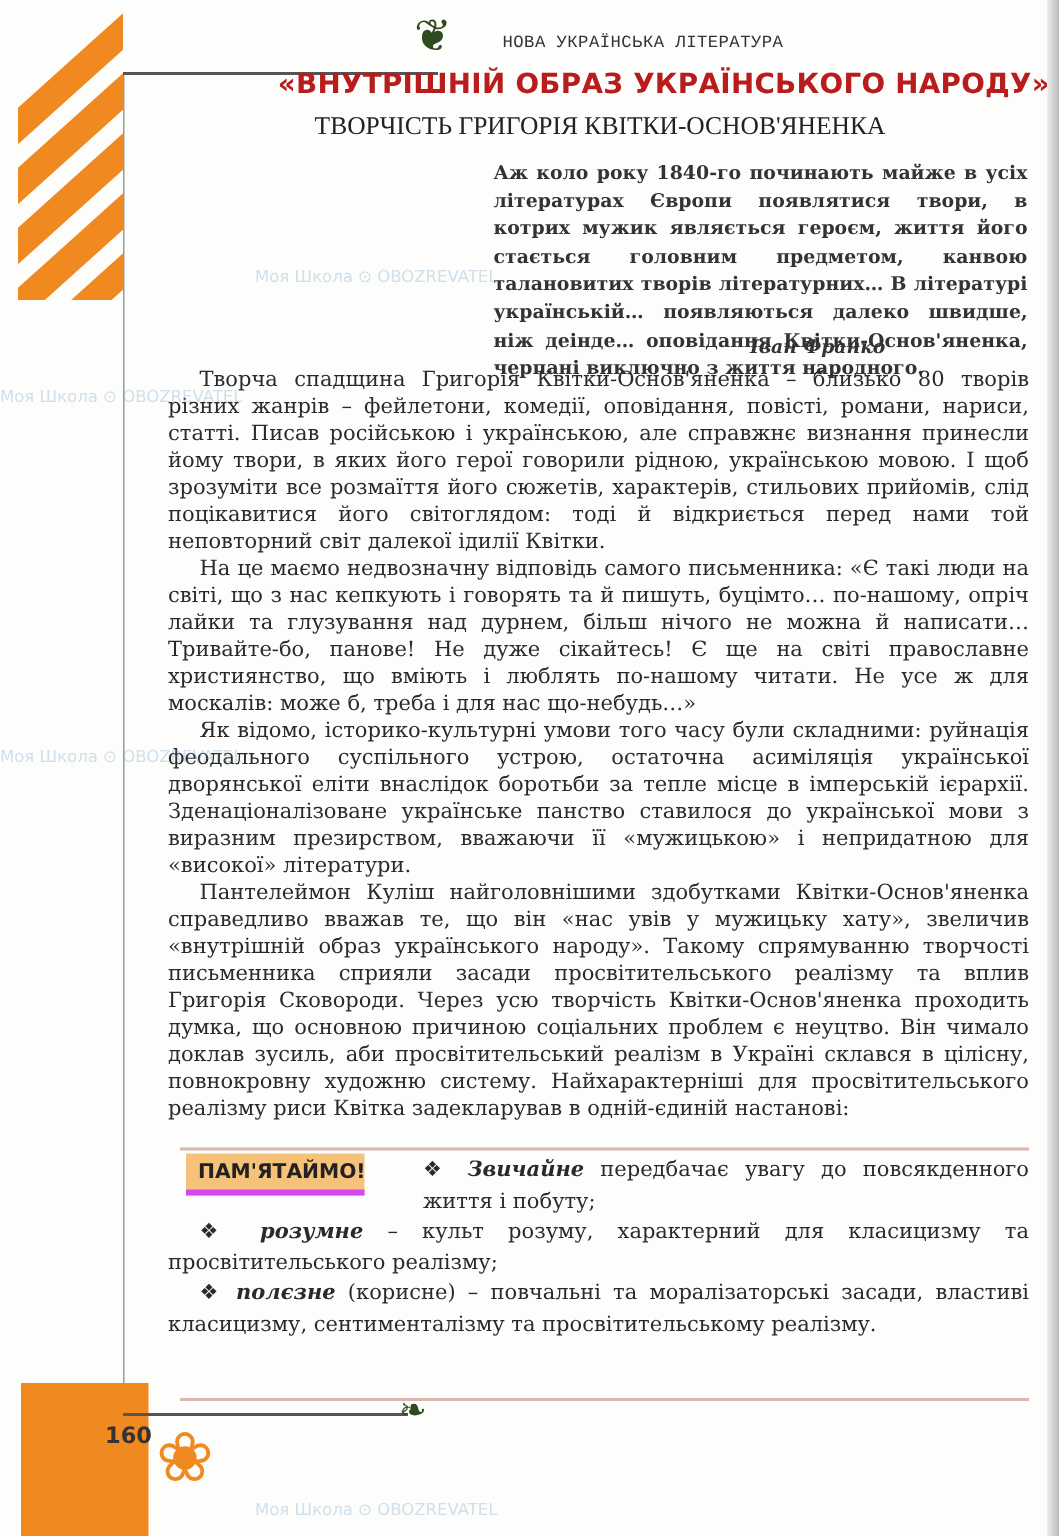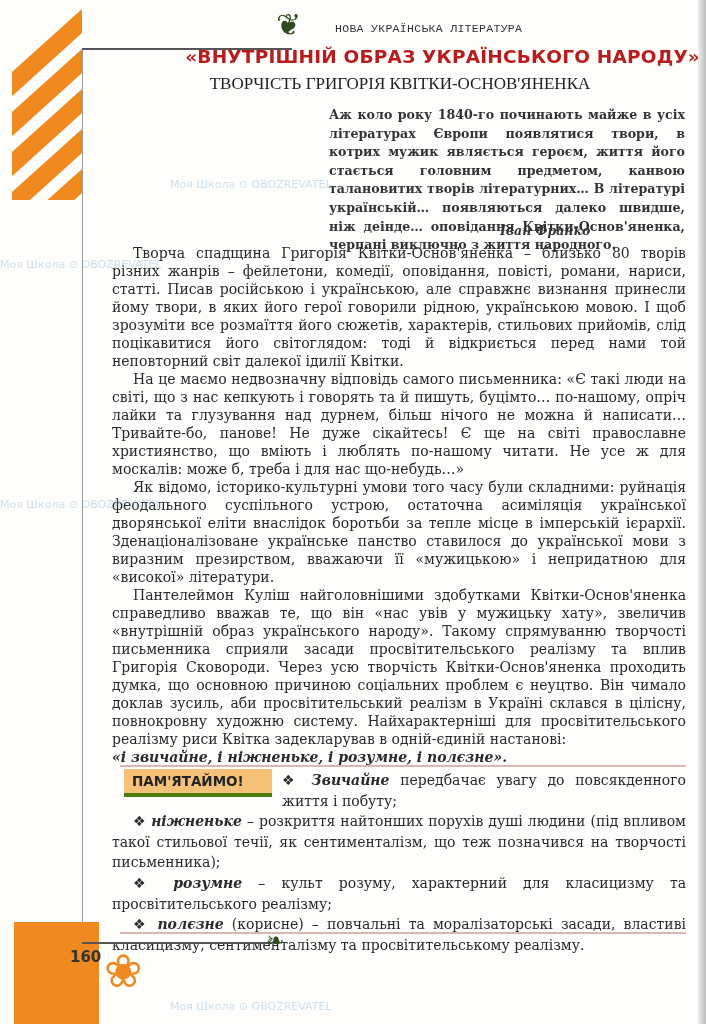--- a/index.html
+++ b/index.html
@@ -18,21 +18,21 @@
   .foot-orn { position:absolute; left:104px; top:948px; font-size:46px; color:#f0891f; line-height:1; }
   .header-label { position:absolute; left:335px; top:22px; font-family:Liberation Mono, monospace; font-size:11.5px; color:#333; letter-spacing:0.3px; }
   .title { position:absolute; left:100px; top:46px; width:600px; text-align:right; font-family:"DejaVu Sans", sans-serif; font-weight:bold; font-size:18.5px; color:#b91c1c; letter-spacing:0.2px; }
   .subtitle { position:absolute; left:100px; top:74px; width:600px; text-align:center; font-family:Liberation Serif, serif; font-size:17px; color:#222; }
   .epigraph { position:absolute; left:329px; top:106px; width:356px; font-size:12.6px; line-height:18.6px; text-align:justify; font-weight:bold; color:#333; }
   .epigraph-author { position:absolute; left:500px; top:223px; width:185px; font-style:italic; font-weight:bold; font-size:12.5px; color:#333; }
   .body { position:absolute; left:112px; top:244px; width:574px; font-size:14px; line-height:18px; text-align:justify; color:#2a2a2a; }
   .body p { margin:0; text-indent:21px; }
   .body .em { font-weight:bold; font-style:italic; }
   .remember-rule-top { position:absolute; left:120px; top:765px; width:566px; height:2px; background:#d8b8b0; }
-  .remember-badge { position:absolute; left:124px; top:769px; width:148px; height:24px; background:#f6c27a; border-bottom:4px solid #4d7c0f;
+  .remember-badge { position:absolute; left:124px; top:769px; width:119px; height:24px; background:#f6c27a; border-bottom:4px solid #d946ef;
                     font-family:"DejaVu Sans", sans-serif; font-weight:bold; font-size:13.5px; color:#222; line-height:24px; text-indent:8px; }
   .remember { position:absolute; left:112px; top:770px; width:574px; font-size:14px; line-height:20.6px; text-align:justify; }
   .remember p { margin:0; text-indent:21px; }
   .remember p.first { padding-left:170px; text-indent:0; }
   .remember .term { font-weight:bold; font-style:italic; }
   .remember-rule-bot { position:absolute; left:120px; top:932px; width:566px; height:2px; background:#d8b8b0; }
   .watermark { position:absolute; font-family:"DejaVu Sans", sans-serif; font-size:11px; color:rgba(120,170,210,0.35); white-space:nowrap; pointer-events:none; }
   .shade { position:absolute; right:0; top:0; width:8px; height:1024px; background:linear-gradient(to right, #eee, #bbb); }
 </style>
 </head>
@@ -54,27 +54,25 @@
 <div class="subtitle">ТВОРЧІСТЬ ГРИГОРІЯ КВІТКИ-ОСНОВ'ЯНЕНКА</div>
 
 <div class="epigraph">Аж коло року 1840-го починають майже в усіх літературах Європи появлятися твори, в котрих мужик являється героєм, життя його стається головним предметом, канвою талановитих творів літературних… В літературі українській… появляються далеко швидше, ніж деінде… оповідання Квітки-Основ'яненка, черпані виключно з життя народного.</div>
 <div class="epigraph-author">Іван Франко</div>
 
 <div class="body">
   <p>Творча спадщина Григорія Квітки-Основ'яненка – близько 80 творів різних жанрів – фейлетони, комедії, оповідання, повісті, романи, нариси, статті. Писав російською і українською, але справжнє визнання принесли йому твори, в яких його герої говорили рідною, українською мовою. І щоб зрозуміти все розмаїття його сюжетів, характерів, стильових прийомів, слід поцікавитися його світоглядом: тоді й відкриється перед нами той неповторний світ далекої ідилії Квітки.</p>
   <p>На це маємо недвозначну відповідь самого письменника: «Є такі люди на світі, що з нас кепкують і говорять та й пишуть, буцімто… по-нашому, опріч лайки та глузування над дурнем, більш нічого не можна й написати… Тривайте-бо, панове! Не дуже сікайтесь! Є ще на світі православне християнство, що вміють і люблять по-нашому читати. Не усе ж для москалів: може б, треба і для нас що-небудь…»</p>
   <p>Як відомо, історико-культурні умови того часу були складними: руйнація феодального суспільного устрою, остаточна асиміляція української дворянської еліти внаслідок боротьби за тепле місце в імперській ієрархії. Зденаціоналізоване українське панство ставилося до української мови з виразним презирством, вважаючи її «мужицькою» і непридатною для «високої» літератури.</p>
   <p>Пантелеймон Куліш найголовнішими здобутками Квітки-Основ'яненка справедливо вважав те, що він «нас увів у мужицьку хату», звеличив «внутрішній образ українського народу». Такому спрямуванню творчості письменника сприяли засади просвітительського реалізму та вплив Григорія Сковороди. Через усю творчість Квітки-Основ'яненка проходить думка, що основною причиною соціальних проблем є неуцтво. Він чимало доклав зусиль, аби просвітительський реалізм в Україні склався в цілісну, повнокровну художню систему. Найхарактерніші для просвітительського реалізму риси Квітка задекларував в одній-єдиній настанові:</p>
-  <div class="em">«і звичайне, і ніжненьке, і розумне, і полєзне».</div>
 </div>
 
 <div class="remember-rule-top"></div>
 <div class="remember">
   <p class="first"><span>❖</span> <span class="term">Звичайне</span><span> передбачає увагу до повсякденного життя і побуту;</span></p>
-  <p><span>❖</span> <span class="term">ніжненьке</span><span> – розкриття найтонших порухів душі людини (під впливом такої стильової течії, як сентименталізм, що теж позначився на творчості письменника);</span></p>
   <p><span>❖</span> <span class="term">розумне</span><span> – культ розуму, характерний для класицизму та просвітительського реалізму;</span></p>
   <p><span>❖</span> <span class="term">полєзне</span><span> (корисне) – повчальні та моралізаторські засади, властиві класицизму, сентименталізму та просвітительському реалізму.</span></p>
 </div>
 <div class="remember-badge">ПАМ'ЯТАЙМО!</div>
 <div class="remember-rule-bot"></div>
 
 <div class="orange-foot"></div>
 <div class="hline-bot"></div>
 <div class="ornament orn-bot">❧</div>
 <div class="page-num">160</div>

